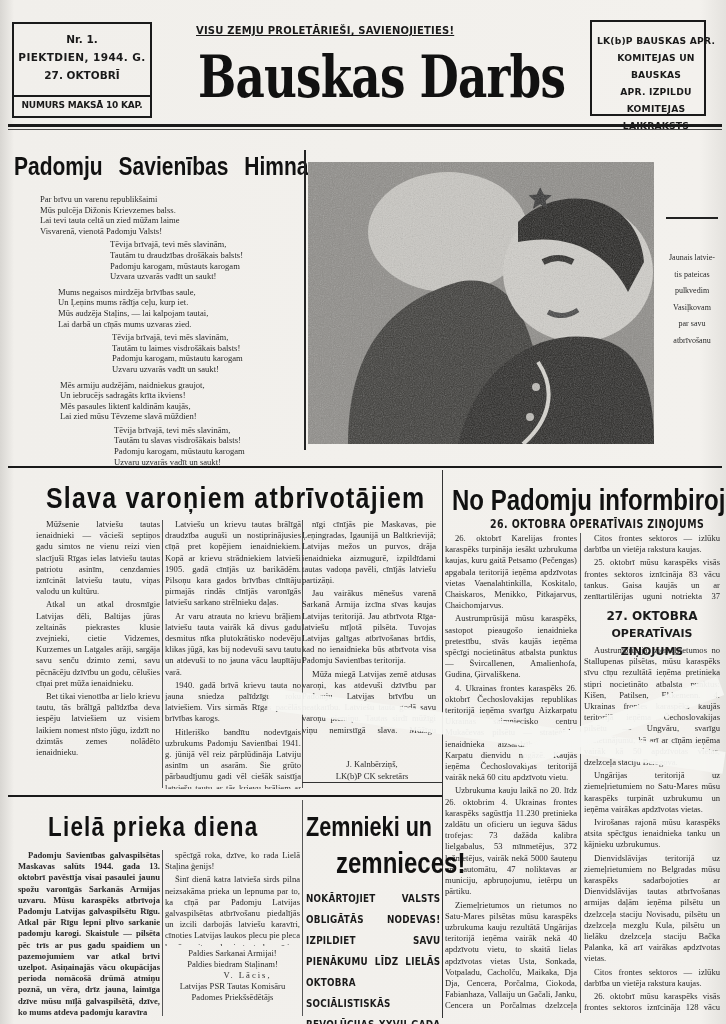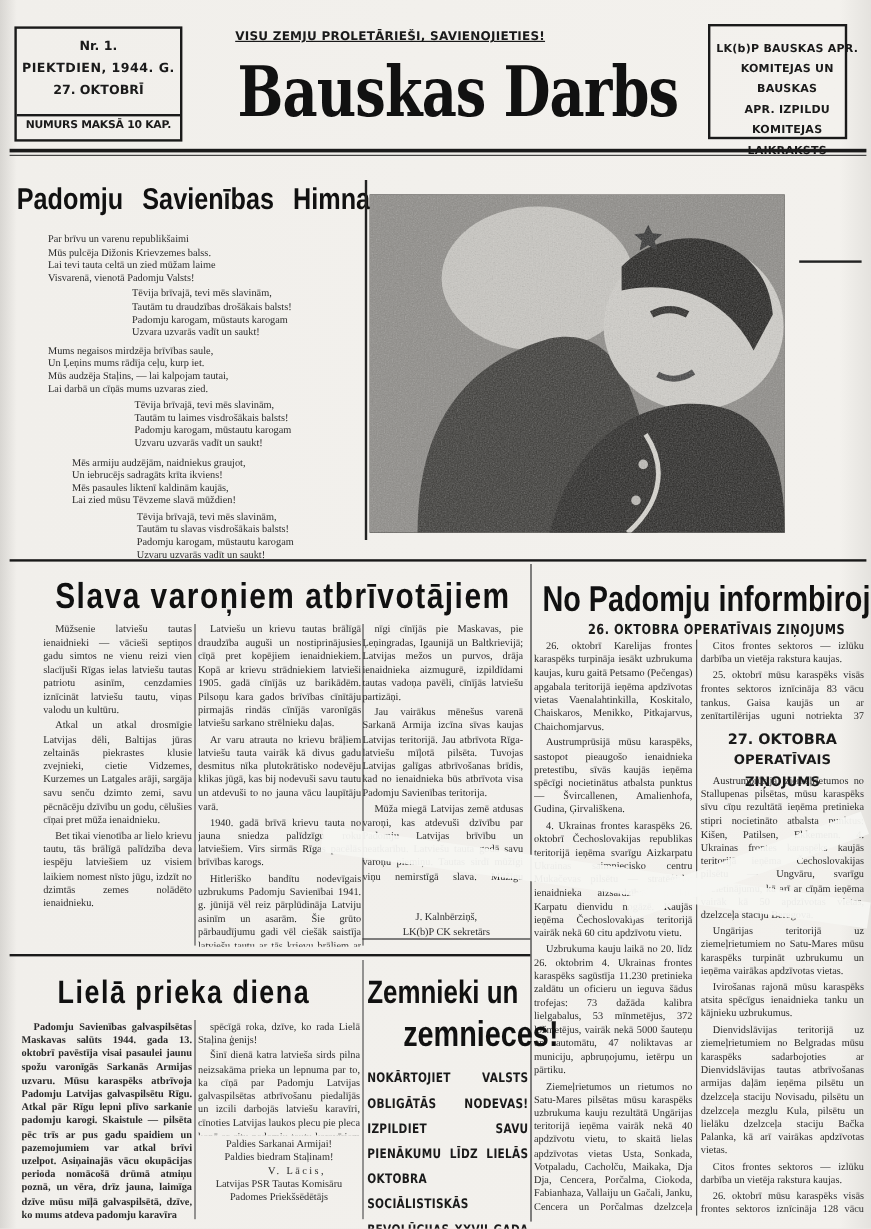--- a/index.html
+++ b/index.html
@@ -53,21 +53,21 @@
 
   <div class="abs" style="left:40px;top:194px;width:260px;">
     <div class="poem" style="margin-left:0;">Par brīvu un varenu republikšaimi
 Mūs pulcēja Dižonis Krievzemes balss.
 Lai tevi tauta celtā un zied mūžam laime
 Visvarenā, vienotā Padomju Valsts!</div>
     <div class="poem" style="margin-left:70px;margin-top:3px;">Tēvija brīvajā, tevi mēs slavinām,
 Tautām tu draudzības drošākais balsts!
 Padomju karogam, mūstauts karogam
 Uzvara uzvarās vadīt un saukt!</div>
-    <div class="poem" style="margin-left:0;margin-top:5px;">Mums negaisos mirdzēja brīvības saule,
+    <div class="poem" style="margin-left:18px;margin-top:5px;">Mums negaisos mirdzēja brīvības saule,
 Un Ļeņins mums rādīja ceļu, kurp iet.
 Mūs audzēja Staļins, — lai kalpojam tautai,
 Lai darbā un cīņās mums uzvaras zied.</div>
     <div class="poem" style="margin-left:72px;margin-top:3px;">Tēvija brīvajā, tevi mēs slavinām,
 Tautām tu laimes visdrošākais balsts!
 Padomju karogam, mūstautu karogam
 Uzvaru uzvarās vadīt un saukt!</div>
     <div class="poem" style="margin-left:20px;margin-top:5px;">Mēs armiju audzējām, naidniekus graujot,
 Un iebrucējs sadragāts krīta ikviens!
 Mēs pasaules liktenī kaldinām kaujās,
@@ -101,20 +101,28 @@
       <circle cx="228" cy="225" r="4" fill="#bdbbb6"></circle>
       <circle cx="222" cy="255" r="4" fill="#bdbbb6"></circle>
       <path d="M258 28 l4 8 9 1 -7 6 2 9 -8-5 -8 5 2-9 -7-6 9-1z" fill="#333" transform="translate(0,0) scale(0.9)"></path>
       <path d="M235 100 q15 -8 30 0" stroke="#2a2927" stroke-width="6" fill="none"></path>
       <path d="M240 150 q15 8 30 -2" stroke="#444" stroke-width="5" fill="none"></path>
       <rect width="346" height="282" filter="url(#grain)"></rect>
     </svg>
   </div>
 
   <div class="abs" style="left:666px;top:217px;width:52px;height:2px;background:#222;"></div>
+  <div class="abs center" style="left:660px;top:250px;width:64px;font-size:8px;line-height:16.5px;color:#2a2a2a;">
+    <div>Jaunais latvie-</div>
+    <div>tis pateicas</div>
+    <div>pulkvedim</div>
+    <div>Vasiļkovam</div>
+    <div>par savu</div>
+    <div>atbrīvošanu</div>
+  </div>
 
   <div class="rule" style="left:8px;top:466px;width:714px;height:2px;"></div>
 
   <div class="abs headline" style="left:46px;top:481px;font-size:30px;transform:scaleX(0.83);transform-origin:left top;letter-spacing:1.5px;">Slava varoņiem atbrīvotājiem</div>
 
   <div class="abs body-text" style="left:36px;top:519px;width:124px;height:270px;overflow:hidden;">
     <p>Mūžsenie latviešu tautas ienaidnieki — vācieši septiņos gadu simtos ne vienu reizi vien slacījuši Rīgas ielas latviešu tautas patriotu asinīm, cenzdamies iznīcināt latviešu tautu, viņas valodu un kultūru.</p>
     <p>Atkal un atkal drosmīgie Latvijas dēli, Baltijas jūras zeltainās piekrastes klusie zvejnieki, cietie Vidzemes, Kurzemes un Latgales arāji, sargāja savu senču dzimto zemi, savu pēcnācēju dzīvību un godu, cēlušies cīņai pret mūža ienaidnieku.</p>
     <p>Bet tikai vienotība ar lielo krievu tautu, tās brālīgā palīdzība deva iespēju latviešiem uz visiem laikiem nomest nīsto jūgu, izdzīt no dzimtās zemes nolādēto ienaidnieku.</p>
   </div>

